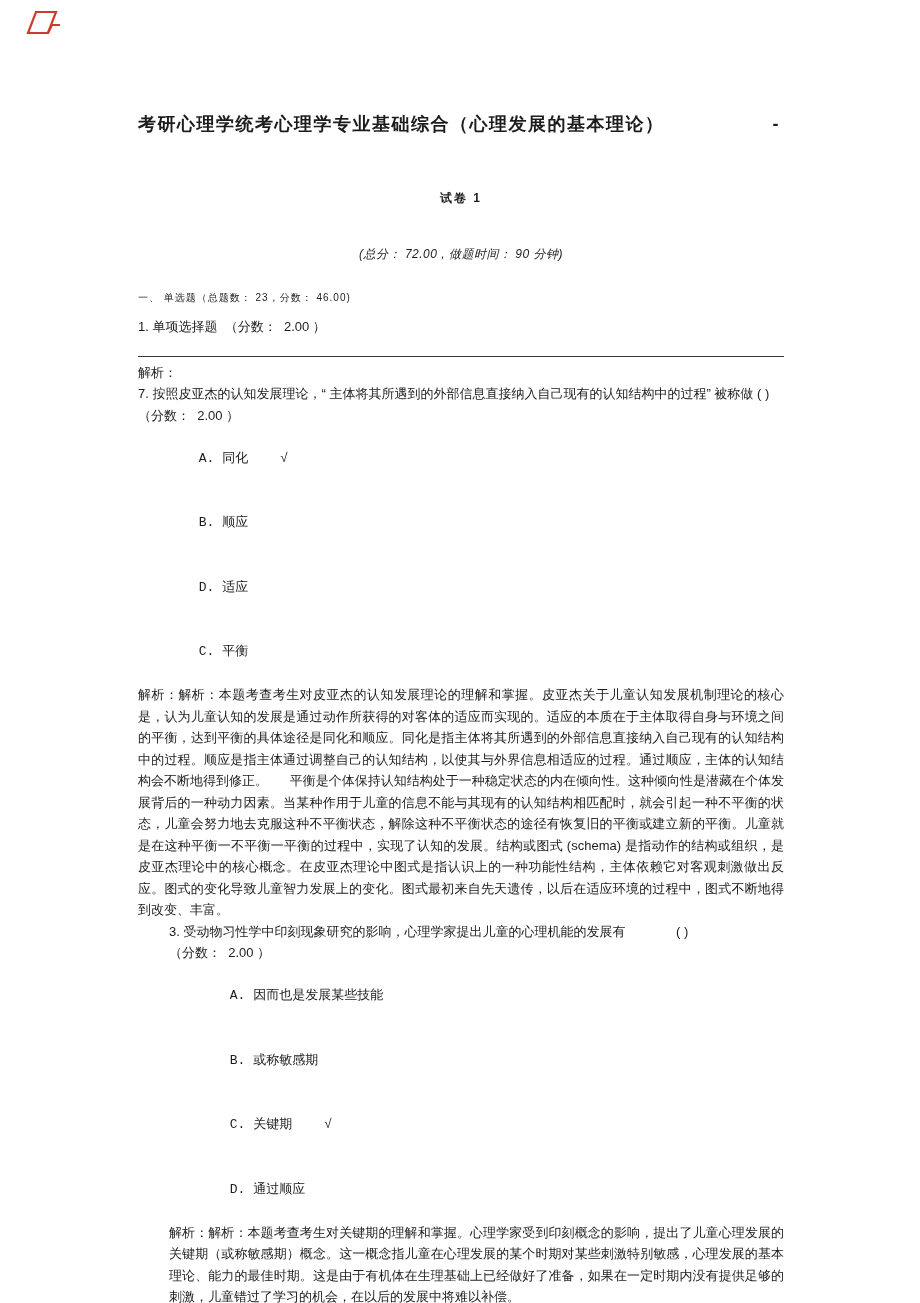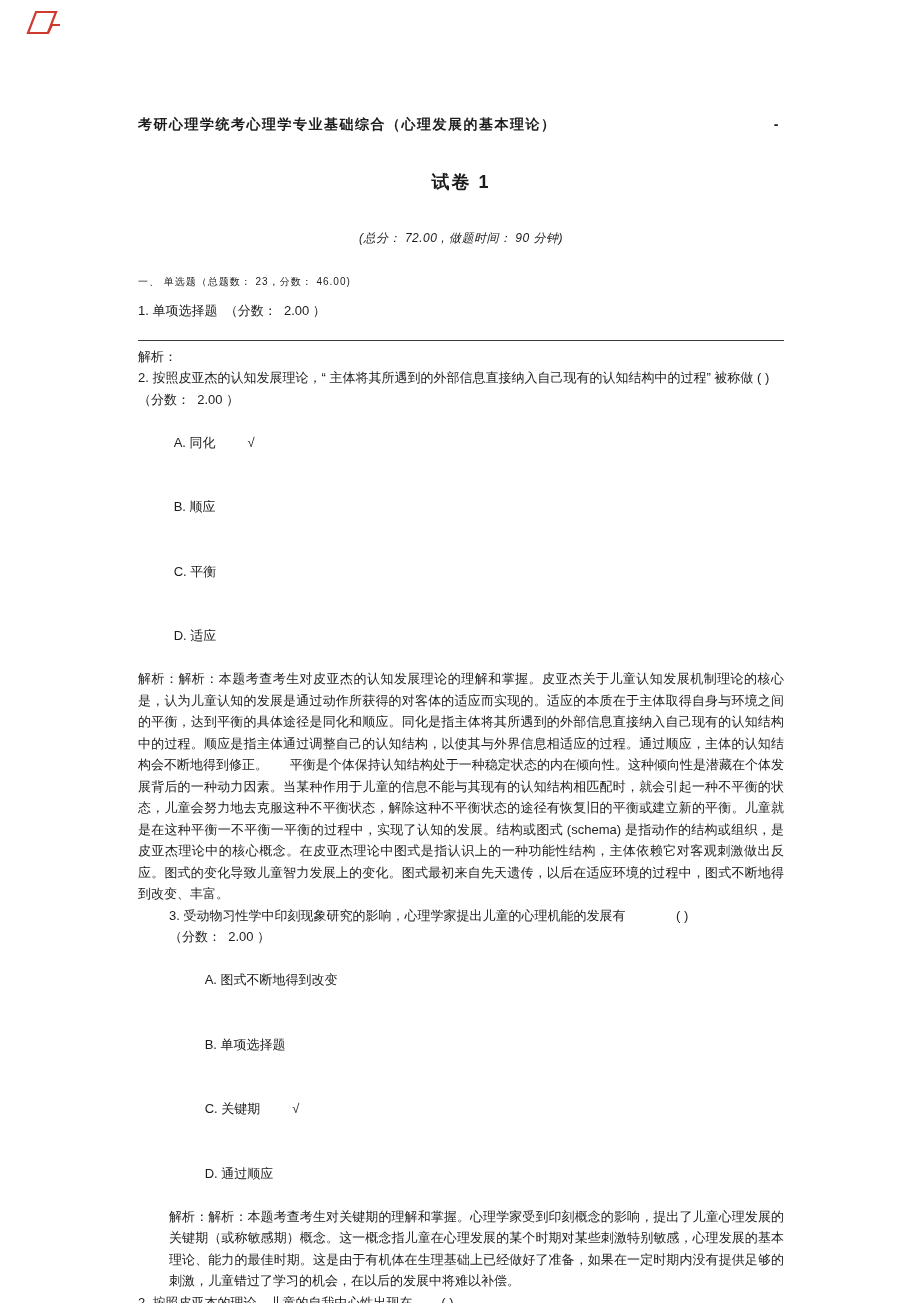--- a/index.html
+++ b/index.html
@@ -16,32 +16,32 @@
   .corner { position: absolute; left: 22px; top: 7px; width: 44px; height: 32px; }
   .content {
     position: absolute;
     left: 138px;
     top: 112px;
     width: 646px;
   }
   .title-row {
     display: flex;
     align-items: baseline;
-    font-size: 14px;
+    font-size: 18px;
     font-weight: bold;
     letter-spacing: 1.5px;
     line-height: 24px;
   }
   .title-dash { margin-left: auto; padding-right: 4px; font-weight: bold; }
   .subtitle {
     text-align: center;
-    font-size: 18px;
+    font-size: 12px;
     font-weight: bold;
     letter-spacing: 2px;
-    margin-top: 34px;
+    margin-top: 50px;
     line-height: 24px;
   }
   .meta {
     text-align: center;
     font-size: 12px;
     margin-top: 36px;
     line-height: 16px;
     letter-spacing: 0.5px;
     font-style: italic;
   }
@@ -52,21 +52,21 @@
     letter-spacing: 1px;
   }
   .qblock { margin-top: 8px; }
   .stem, .score, .analysis, .option {
     font-size: 13px;
     line-height: 21.5px;
     white-space: pre-wrap;
     word-break: break-all;
   }
   .analysis { text-align: justify; }
-  .option { padding-left: 14px; }
+  .option { padding-left: 14px; font-family: Liberation Mono, monospace; }
   .check { margin-left: 32px; }
   .divider {
     border-top: 1px solid #3a3a3a;
     height: 0;
     margin-top: 18px;
     margin-bottom: 5px;
   }
 </style>
 </head>
 <body>
@@ -91,45 +91,45 @@
 
   <div class="section">一、  单选题（总题数：  23，分数：  46.00)</div>
 
   <div class="qblock">
     <div class="stem">1. 单项选择题  （分数：  2.00 ）</div>
     <div class="divider"></div>
     <div class="analysis">解析：</div>
   </div>
 
   <div class="qblock" style="margin-top:0;">
-    <div class="stem">2. 按照皮亚杰的认知发展理论，“ 主体将其所遇到的外部信息直接纳入自己现有的认知结构中的过程” 被称做 ( )</div>
+    <div class="stem">7. 按照皮亚杰的认知发展理论，“ 主体将其所遇到的外部信息直接纳入自己现有的认知结构中的过程” 被称做 ( )</div>
     <div class="score">（分数：  2.00 ）</div>
     <div class="option">
       <span>A. 同化</span><span class="check">√</span>
     </div>
     <div class="option">
       <span>B. 顺应</span><span class="check"></span>
     </div>
     <div class="option">
-      <span>C. 平衡</span><span class="check"></span>
+      <span>D. 适应</span><span class="check"></span>
     </div>
     <div class="option">
-      <span>D. 适应</span><span class="check"></span>
+      <span>C. 平衡</span><span class="check"></span>
     </div>
     <div class="analysis">解析：解析：本题考查考生对皮亚杰的认知发展理论的理解和掌握。皮亚杰关于儿童认知发展机制理论的核心是，认为儿童认知的发展是通过动作所获得的对客体的适应而实现的。适应的本质在于主体取得自身与环境之间的平衡，达到平衡的具体途径是同化和顺应。同化是指主体将其所遇到的外部信息直接纳入自己现有的认知结构中的过程。顺应是指主体通过调整自己的认知结构，以使其与外界信息相适应的过程。通过顺应，主体的认知结构会不断地得到修正。      平衡是个体保持认知结构处于一种稳定状态的内在倾向性。这种倾向性是潜藏在个体发展背后的一种动力因素。当某种作用于儿童的信息不能与其现有的认知结构相匹配时，就会引起一种不平衡的状态，儿童会努力地去克服这种不平衡状态，解除这种不平衡状态的途径有恢复旧的平衡或建立新的平衡。儿童就是在这种平衡一不平衡一平衡的过程中，实现了认知的发展。结构或图式 (schema) 是指动作的结构或组织，是皮亚杰理论中的核心概念。在皮亚杰理论中图式是指认识上的一种功能性结构，主体依赖它对客观刺激做出反应。图式的变化导致儿童智力发展上的变化。图式最初来自先天遗传，以后在适应环境的过程中，图式不断地得到改变、丰富。</div>
   </div>
 
   <div class="qblock" style="margin-top:0;margin-left:31px;">
     <div class="stem">3. 受动物习性学中印刻现象研究的影响，心理学家提出儿童的心理机能的发展有              ( )</div>
     <div class="score">（分数：  2.00 ）</div>
     <div class="option">
-      <span>A. 图式不断地得到改变</span><span class="check"></span>
+      <span>A. 因而也是发展某些技能</span><span class="check"></span>
     </div>
     <div class="option">
-      <span>B. 单项选择题</span><span class="check"></span>
+      <span>B. 或称敏感期</span><span class="check"></span>
     </div>
     <div class="option">
       <span>C. 关键期</span><span class="check">√</span>
     </div>
     <div class="option">
       <span>D. 通过顺应</span><span class="check"></span>
     </div>
     <div class="analysis">解析：解析：本题考查考生对关键期的理解和掌握。心理学家受到印刻概念的影响，提出了儿童心理发展的关键期（或称敏感期）概念。这一概念指儿童在心理发展的某个时期对某些刺激特别敏感，心理发展的基本理论、能力的最佳时期。这是由于有机体在生理基础上已经做好了准备，如果在一定时期内没有提供足够的刺激，儿童错过了学习的机会，在以后的发展中将难以补偿。</div>
   </div>
 

